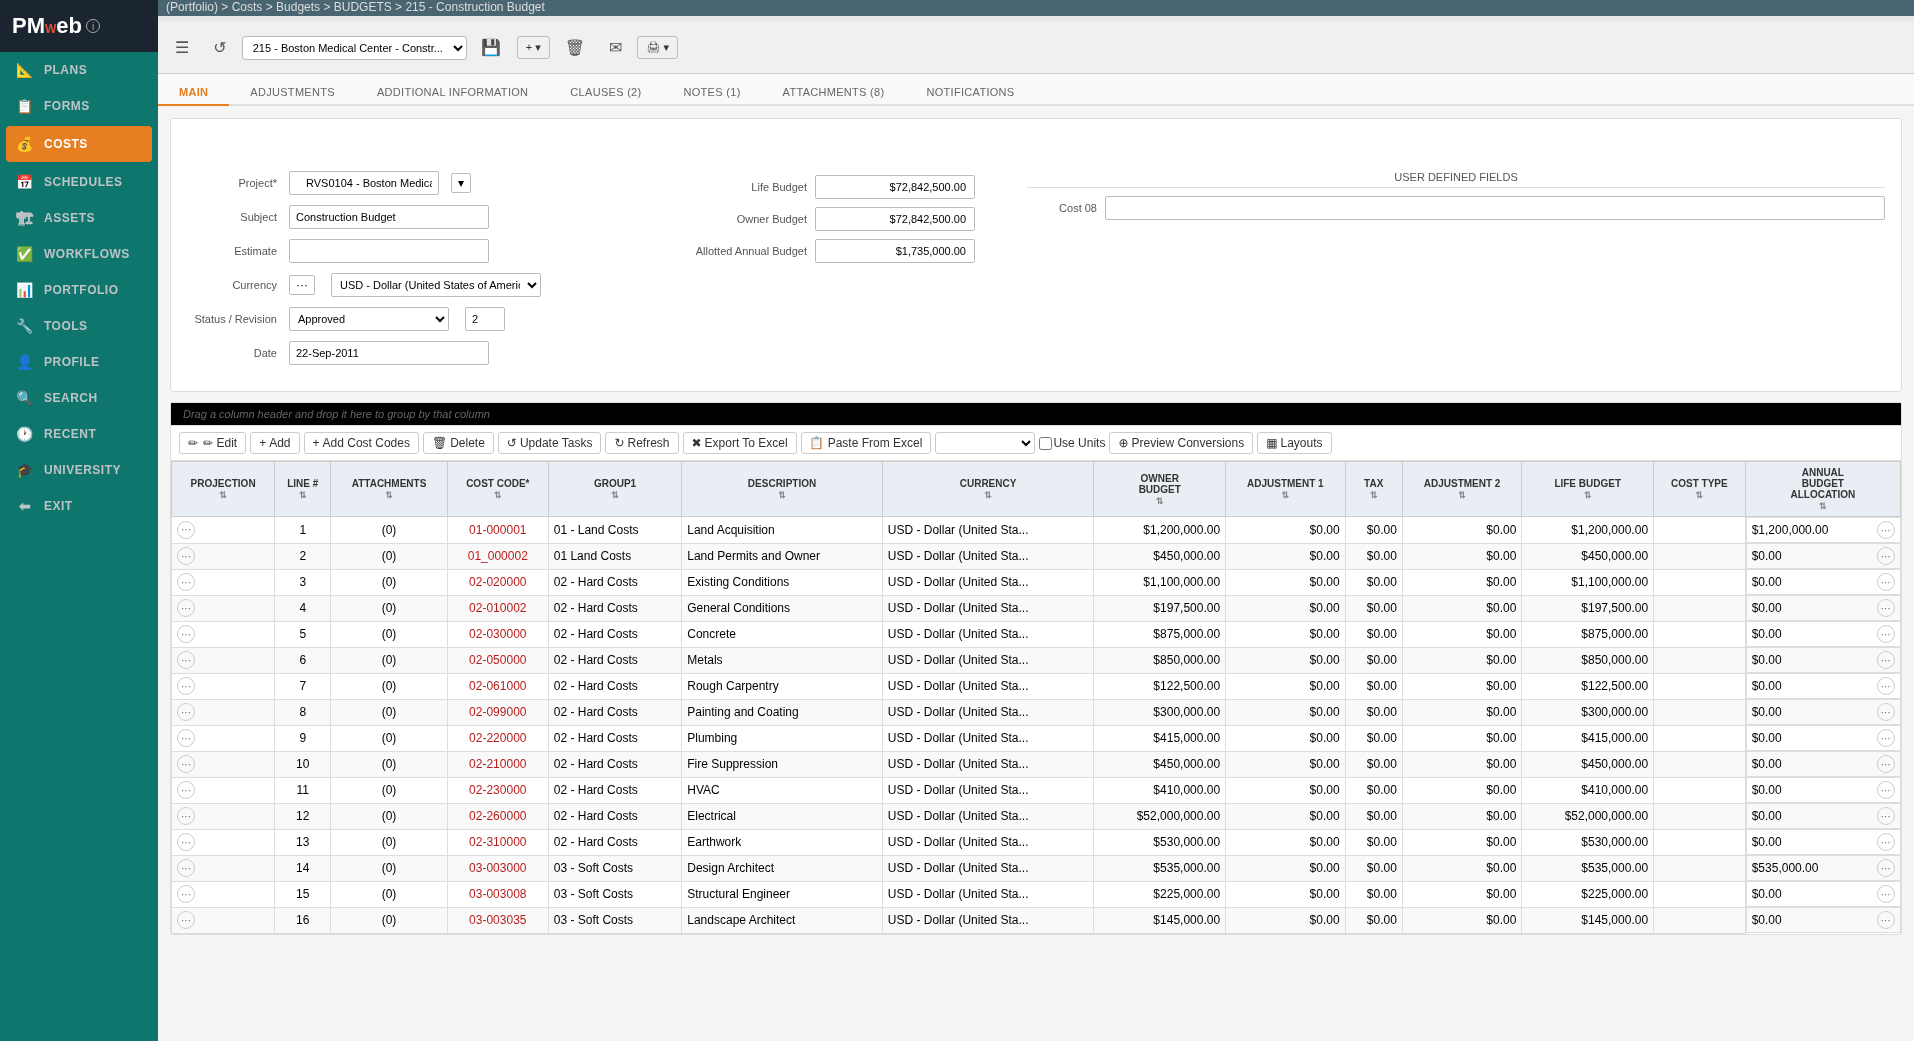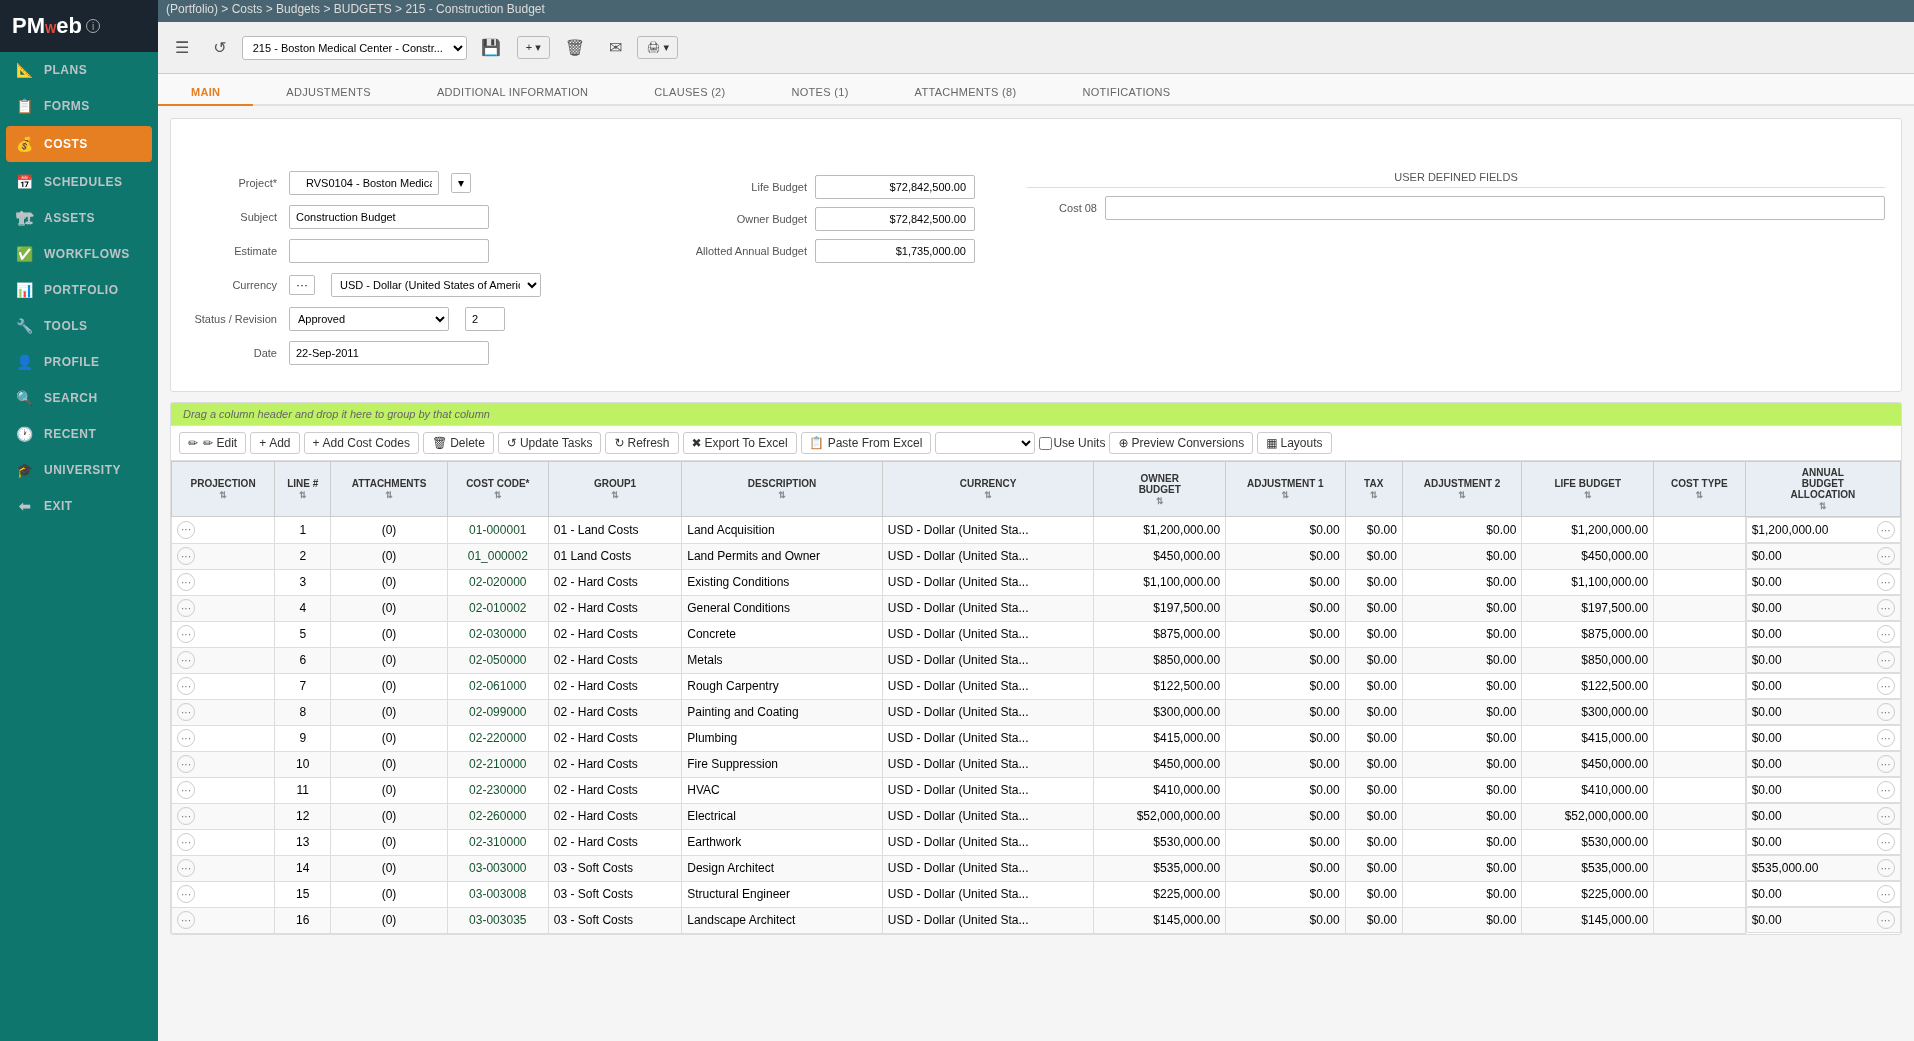--- a/index.html
+++ b/index.html
@@ -20,21 +20,21 @@
       display: flex; align-items: center; padding: 10px 16px; color: #bdc3c7;
       cursor: pointer; gap: 10px; font-size: 11px; font-weight: 600; letter-spacing: 0.5px;
     }
     .sidebar-item.active { background: #e67e22; color: white; border-radius: 4px; margin: 2px 6px; padding: 10px 10px; }
     .sidebar-item .si-icon { font-size: 14px; width: 18px; text-align: center; }
     .sidebar-spacer { flex: 1; }
 
     
     .topbar {
       position: fixed; left: 158px; top: 0; right: 0; height: 16px;
-      background: #4a6572; display: flex; align-items: flex-end; padding: 16px 8px;
+      background: #4a6572; display: flex; align-items: flex-start; padding: 0 8px;
       color: #ddd; font-size: 11px;
     }
 
     
     .toolbar {
       position: fixed; left: 158px; top: 22px; right: 0; height: 52px;
       background: #f0f0f0; border-bottom: 1px solid #ccc;
       display: flex; align-items: center; padding: 0 8px; gap: 6px;
     }
     .toolbar-btn {
@@ -51,21 +51,21 @@
       padding: 4px 8px; cursor: pointer; font-size: 16px; color: #555;
     }
 
     
     .tabs {
       position: fixed; left: 158px; top: 74px; right: 0; height: 32px;
       background: #f9f9f9; border-bottom: 2px solid #e0e0e0;
       display: flex; align-items: flex-end;
     }
     .tab {
-      padding: 6px 33px; cursor: pointer; font-size: 11px; color: #666;
+      padding: 6px 21px; cursor: pointer; font-size: 11px; color: #666;
       border-bottom: 2px solid transparent; margin-bottom: -2px;
       text-transform: uppercase; letter-spacing: 0.3px;
     }
     .tab.active { color: #e67e22; border-bottom: 2px solid #e67e22; font-weight: 600; }
 
     
     .main-content {
       position: fixed; left: 158px; top: 106px; right: 0; bottom: 0;
       background: #f5f5f5; overflow-y: auto; padding: 12px;
     }
@@ -82,21 +82,21 @@
 
     .budget-row { display: flex; align-items: center; margin-bottom: 8px; gap: 8px; }
     .budget-label { width: 160px; text-align: right; color: #555; font-size: 11px; flex-shrink: 0; }
     .budget-value {
       border: 1px solid #bbb; border-radius: 2px; padding: 3px 8px; font-size: 11px;
       background: white; width: 160px; text-align: right; height: 24px;
     }
 
     
     .grid-section { background: white; border: 1px solid #ddd; border-radius: 3px; }
-    .grid-drag-hint { background: #bef264; border-bottom: 1px solid #ddd; padding: 5px 12px; font-size: 11px; color: #666; font-style: italic; }
+    .grid-drag-hint { background: #000000; border-bottom: 1px solid #ddd; padding: 5px 12px; font-size: 11px; color: #666; font-style: italic; }
 
     .grid-toolbar {
       display: flex; align-items: center; padding: 6px 8px; border-bottom: 1px solid #ddd;
       gap: 4px; flex-wrap: wrap;
     }
     .grid-btn {
       background: none; border: 1px solid #ccc; border-radius: 3px;
       padding: 3px 8px; cursor: pointer; font-size: 11px; color: #333;
       display: flex; align-items: center; gap: 3px;
     }
@@ -109,21 +109,21 @@
       background: #e8eef3; border: 1px solid #ccc; padding: 5px 4px;
       text-align: center; font-weight: 600; font-size: 10px; color: #333;
       white-space: nowrap; user-select: none; position: sticky; top: 0; z-index: 2;
     }
     .data-table td {
       border: 1px solid #ddd; padding: 3px 5px; height: 26px;
     }
     .data-table tr:nth-child(even) td { background: #f9f9f9; }
     .td-center { text-align: center; }
     .td-right { text-align: right; }
-    .td-link { color: #14532d; cursor: pointer; text-decoration: none; }
+    .td-link { color: #b91c1c; cursor: pointer; text-decoration: none; }
     .dots-btn { background: none; border: 1px solid #ccc; border-radius: 50%; width: 18px; height: 18px; cursor: pointer; font-size: 10px; display: flex; align-items: center; justify-content: center; padding: 0; color: #666; }
     .col-sort { font-size: 9px; color: #888; cursor: pointer; }
   </style>
 </head>
 <body>
 
 <div class="sidebar">
   <div class="sidebar-logo">
     <span class="logo-text">PM<span style="color:#e74c3c">W</span>eb</span>
     <span class="logo-info">i</span>

